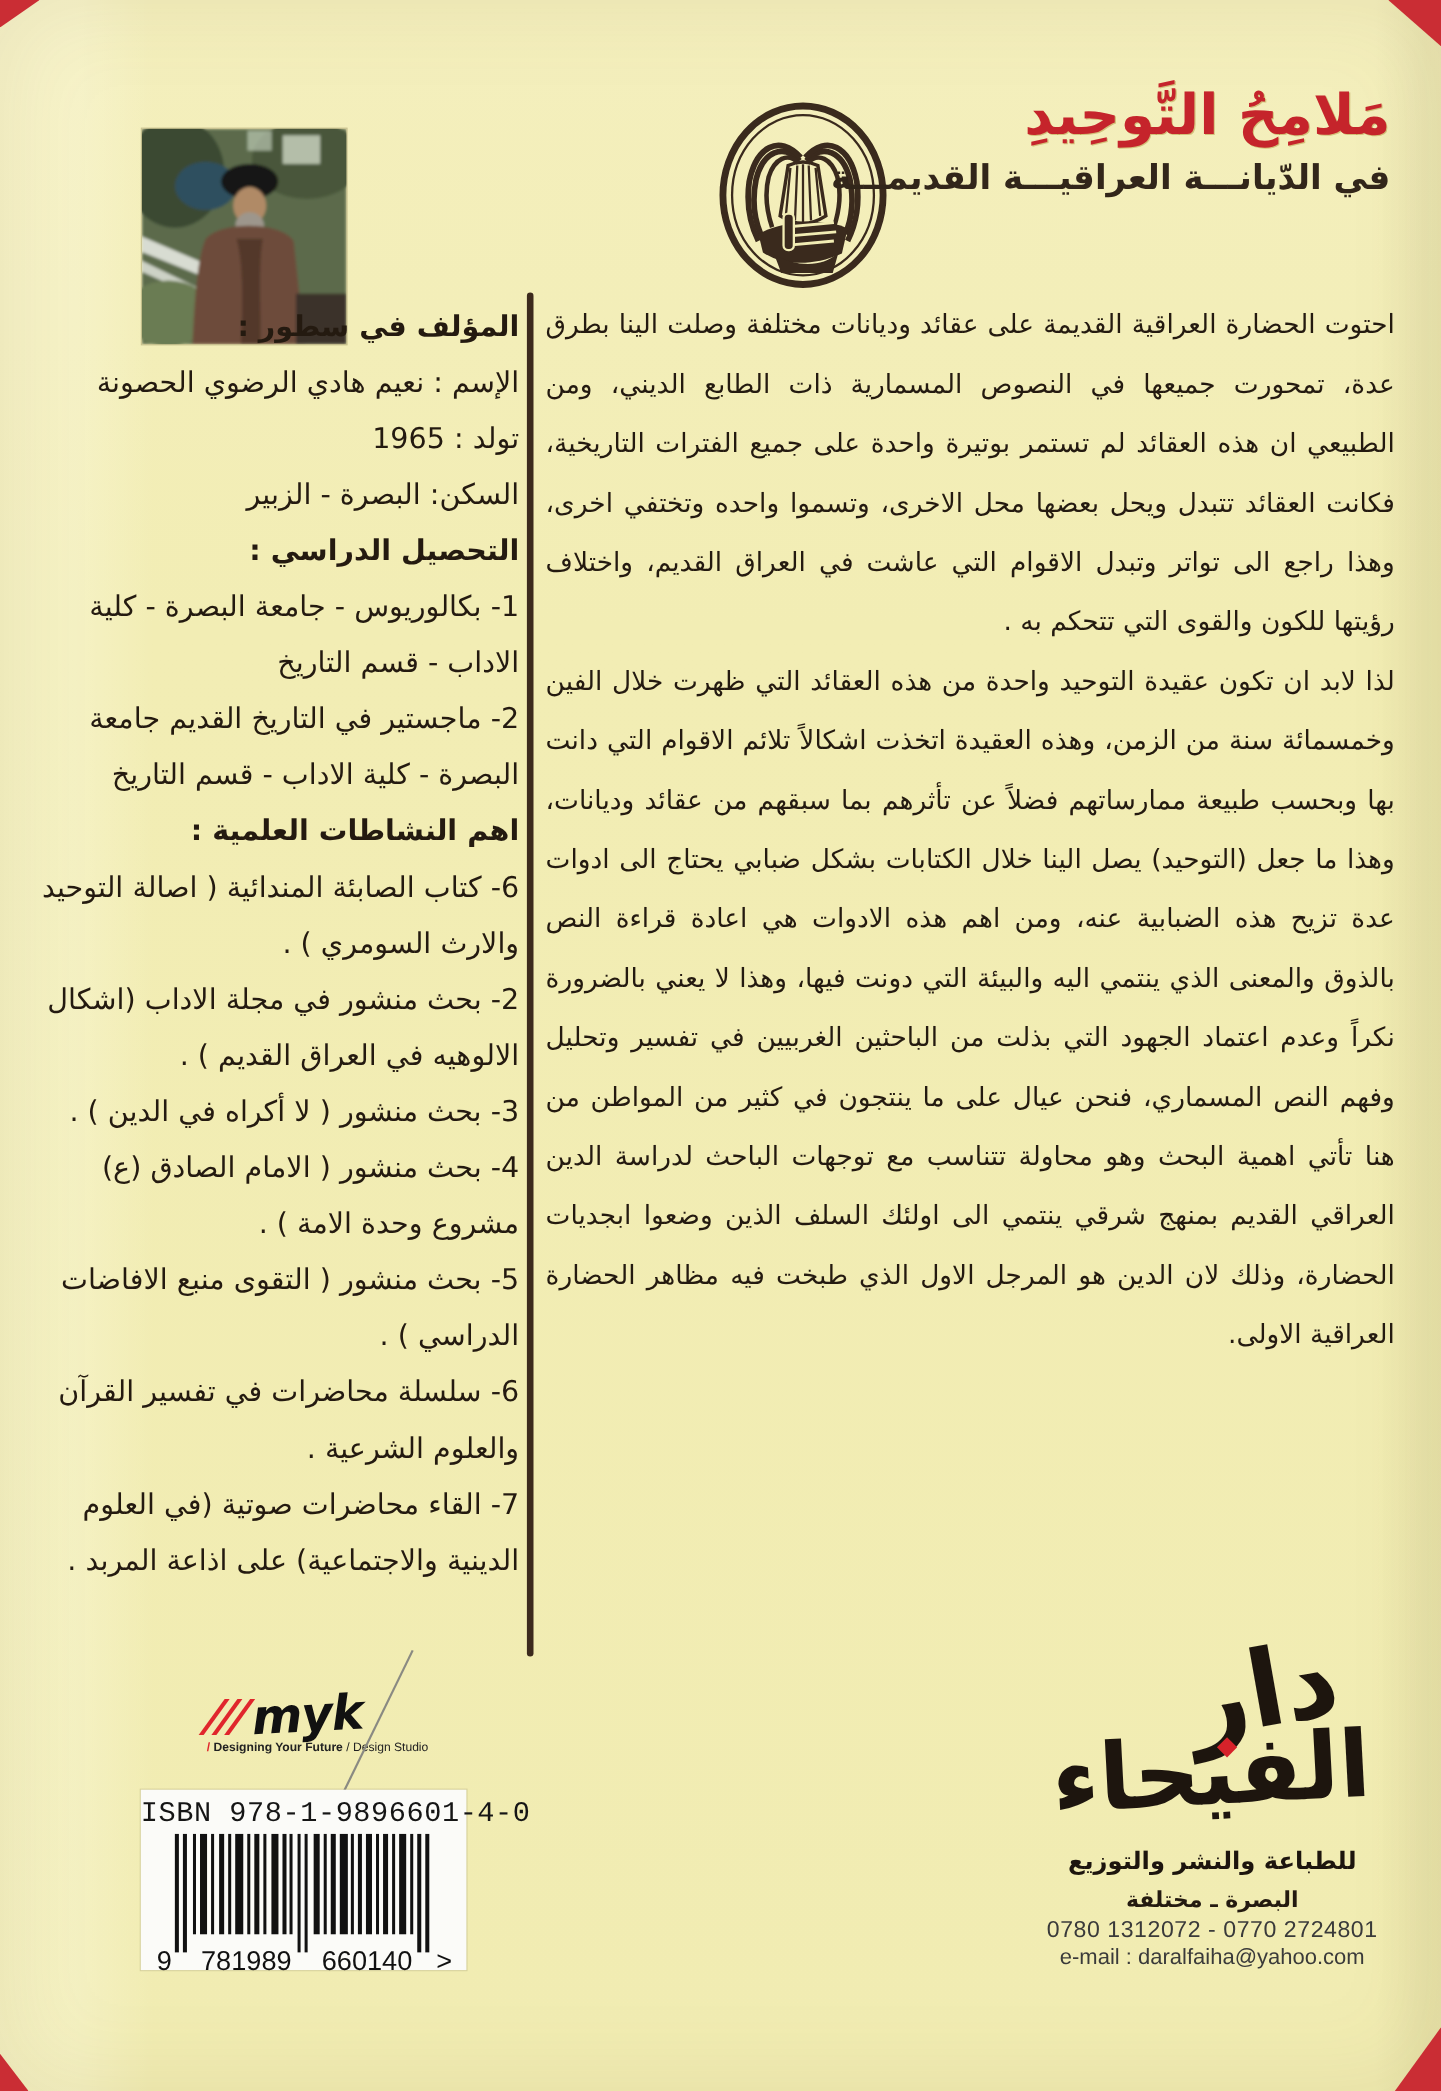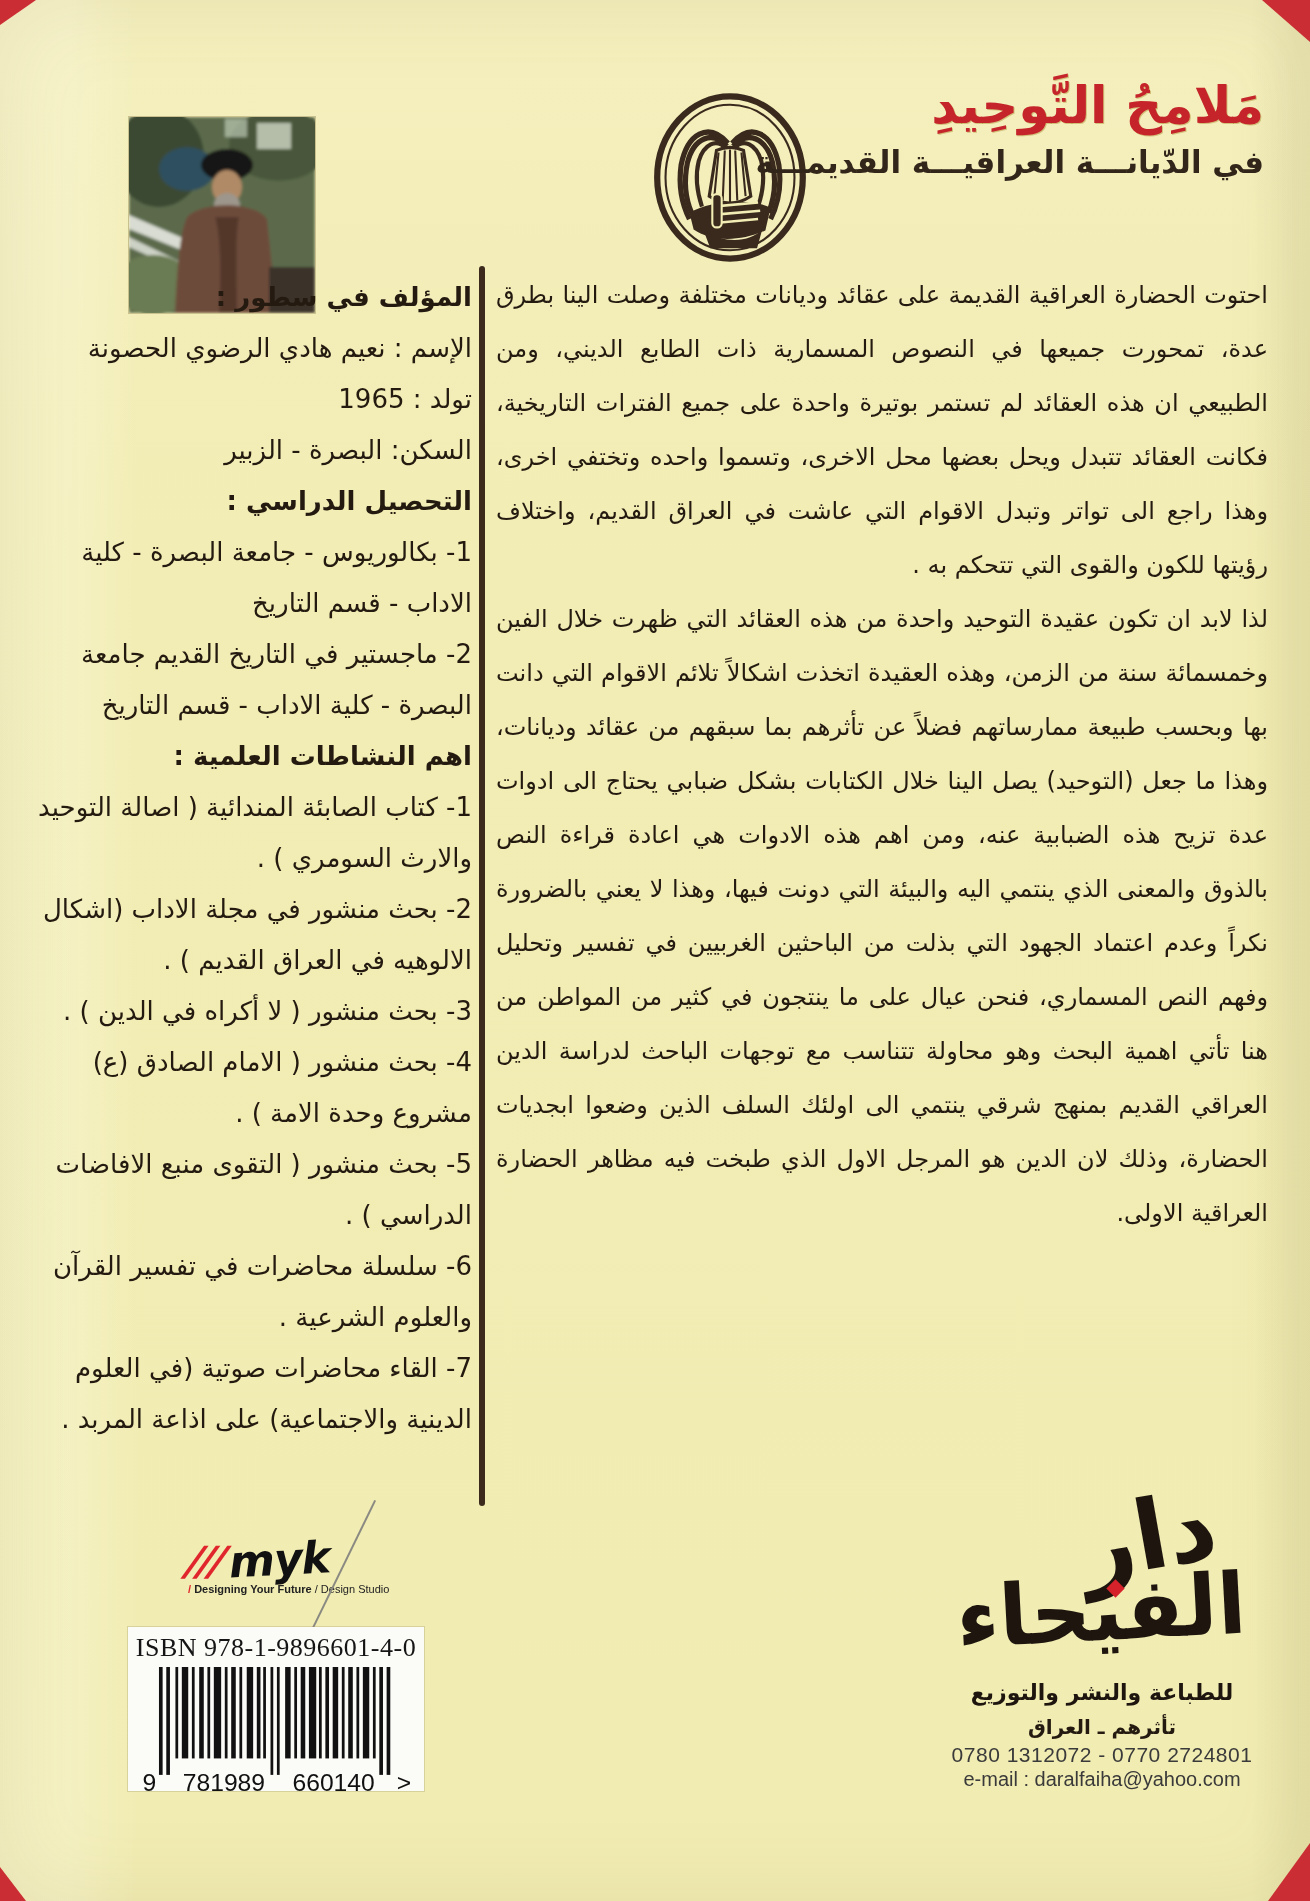--- a/index.html
+++ b/index.html
@@ -64,21 +64,21 @@
   .myk-tagline .red{color:#e0262c;font-weight:bold;}
   .myk-tagline .bold{font-weight:bold;}
   .myk-line{position:absolute;left:150px;top:-48px;width:2px;height:165px;background:#8a8a82;transform:rotate(26deg);}
 
   
   .isbn-panel{
     position:absolute;left:128px;top:1627px;width:296px;height:164px;
     background:#fbfbf8;box-shadow:0 0 0 1px rgba(140,130,80,.25);
   }
   .isbn-label{
-    font-family:Liberation Serif, serif;
+    font-family:Liberation Mono, monospace;
     font-size:26px;color:#151515;text-align:center;margin-top:6px;letter-spacing:.5px;white-space:nowrap;
   }
   .barcode{display:block;margin:4px auto 0 auto;}
   .barcode text{font-family:"Liberation Sans",sans-serif;font-size:27px;fill:#111;}
 
   
   .publisher{position:absolute;right:36px;top:1498px;width:344px;text-align:center;direction:rtl;}
   .calligraphy{position:relative;height:182px;color:#1d150e;}
   .cal-dar{position:absolute;right:58px;top:-18px;font-size:96px;font-weight:bold;transform:rotate(-10deg);letter-spacing:-6px;}
   .cal-faiha{position:absolute;right:28px;top:64px;font-size:84px;font-weight:bold;transform:rotate(-3deg);letter-spacing:-5px;}
@@ -159,21 +159,21 @@
       <div class="bio-line bold">المؤلف في سطور :</div>
       <div class="bio-line">الإسم : نعيم هادي الرضوي الحصونة</div>
       <div class="bio-line">تولد : 1965</div>
       <div class="bio-line">السكن: البصرة - الزبير</div>
       <div class="bio-line bold">التحصيل الدراسي :</div>
       <div class="bio-line">1- بكالوريوس - جامعة البصرة - كلية</div>
       <div class="bio-line">الاداب - قسم التاريخ</div>
       <div class="bio-line">2- ماجستير في التاريخ القديم جامعة</div>
       <div class="bio-line">البصرة - كلية الاداب - قسم التاريخ</div>
       <div class="bio-line bold">اهم النشاطات العلمية :</div>
-      <div class="bio-line">1- كتاب الصابئة المندائية ( اصالة التوحيد</div>
+      <div class="bio-line">6- كتاب الصابئة المندائية ( اصالة التوحيد</div>
       <div class="bio-line">والارث السومري ) .</div>
       <div class="bio-line">2-  بحث منشور في مجلة الاداب (اشكال</div>
       <div class="bio-line">الالوهيه في العراق القديم ) .</div>
       <div class="bio-line">3-  بحث منشور ( لا أكراه في الدين ) .</div>
       <div class="bio-line">4-  بحث منشور ( الامام الصادق (ع)</div>
       <div class="bio-line">مشروع وحدة الامة ) .</div>
       <div class="bio-line">5-  بحث منشور ( التقوى منبع الافاضات</div>
       <div class="bio-line">الدراسي ) .</div>
       <div class="bio-line">6-  سلسلة محاضرات في تفسير القرآن</div>
       <div class="bio-line">والعلوم الشرعية .</div>
@@ -244,18 +244,18 @@
     </svg>
   </div>
 
   <div class="publisher">
     <div class="calligraphy">
       <span class="cal-dar">دار</span>
       <span class="cal-faiha">الفيحاء</span>
       <span class="cal-diamond"></span>
     </div>
     <div class="pub-tagline">للطباعة والنشر والتوزيع</div>
-    <div class="pub-location">تأثرهم ـ العراق</div>
+    <div class="pub-location">البصرة ـ مختلفة</div>
     <div class="pub-phones">0780 1312072 - 0770 2724801</div>
     <div class="pub-email">e-mail : daralfaiha@yahoo.com</div>
   </div>
 
 </div>
 
 </body></html>

